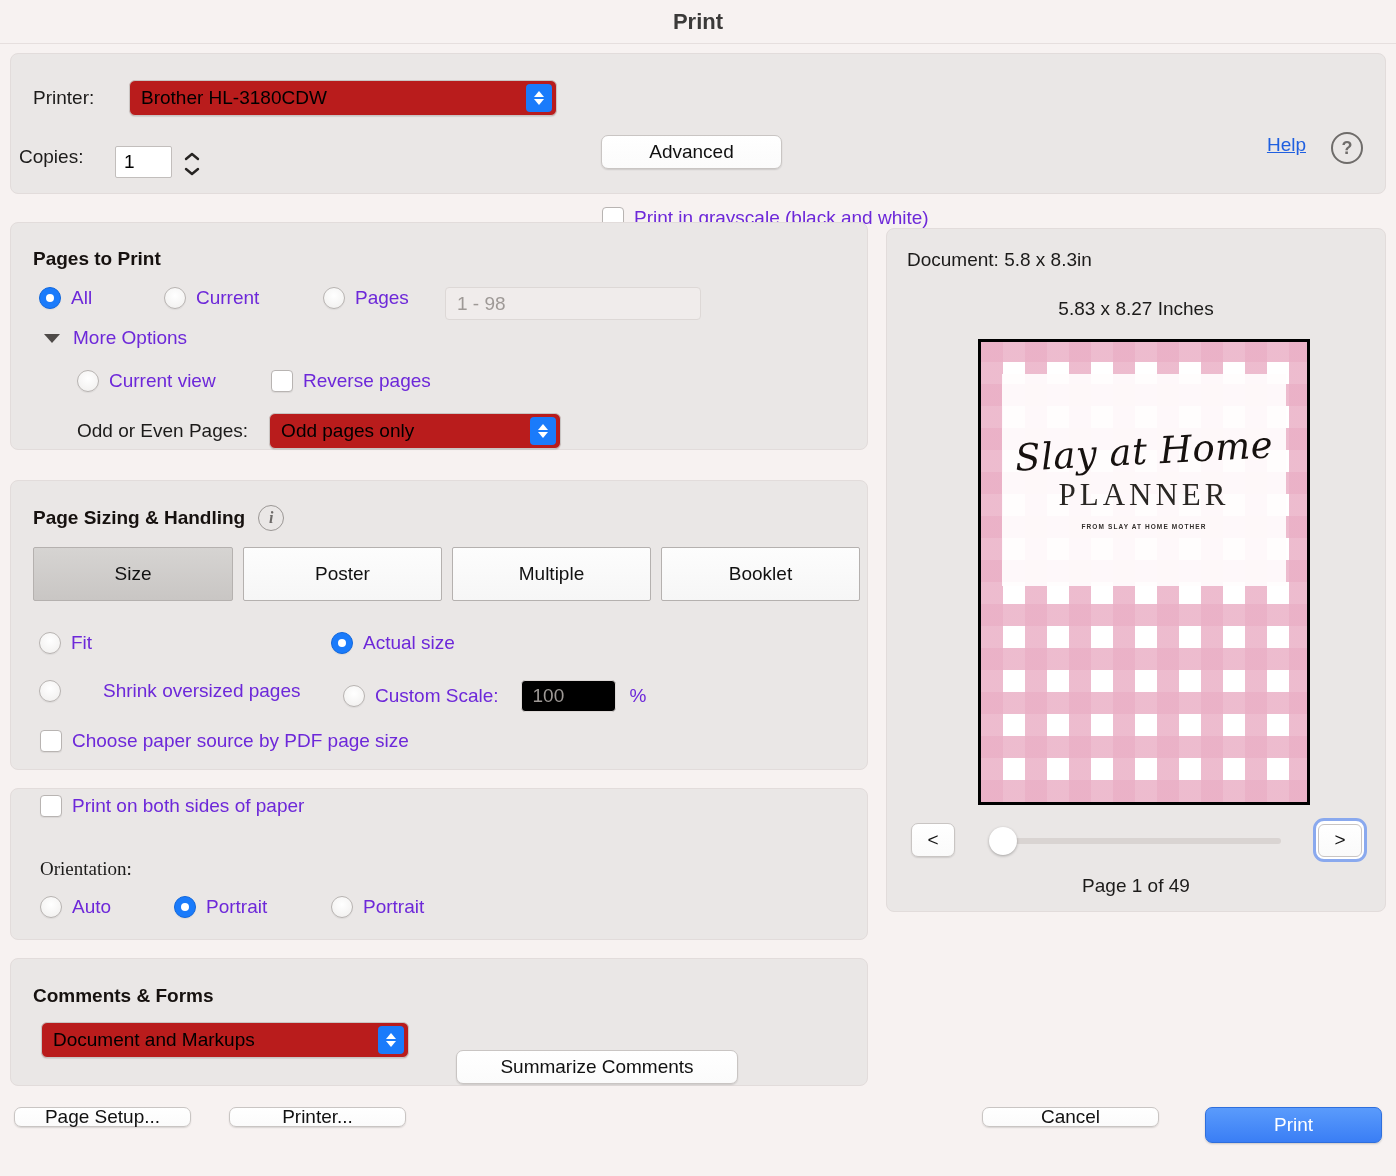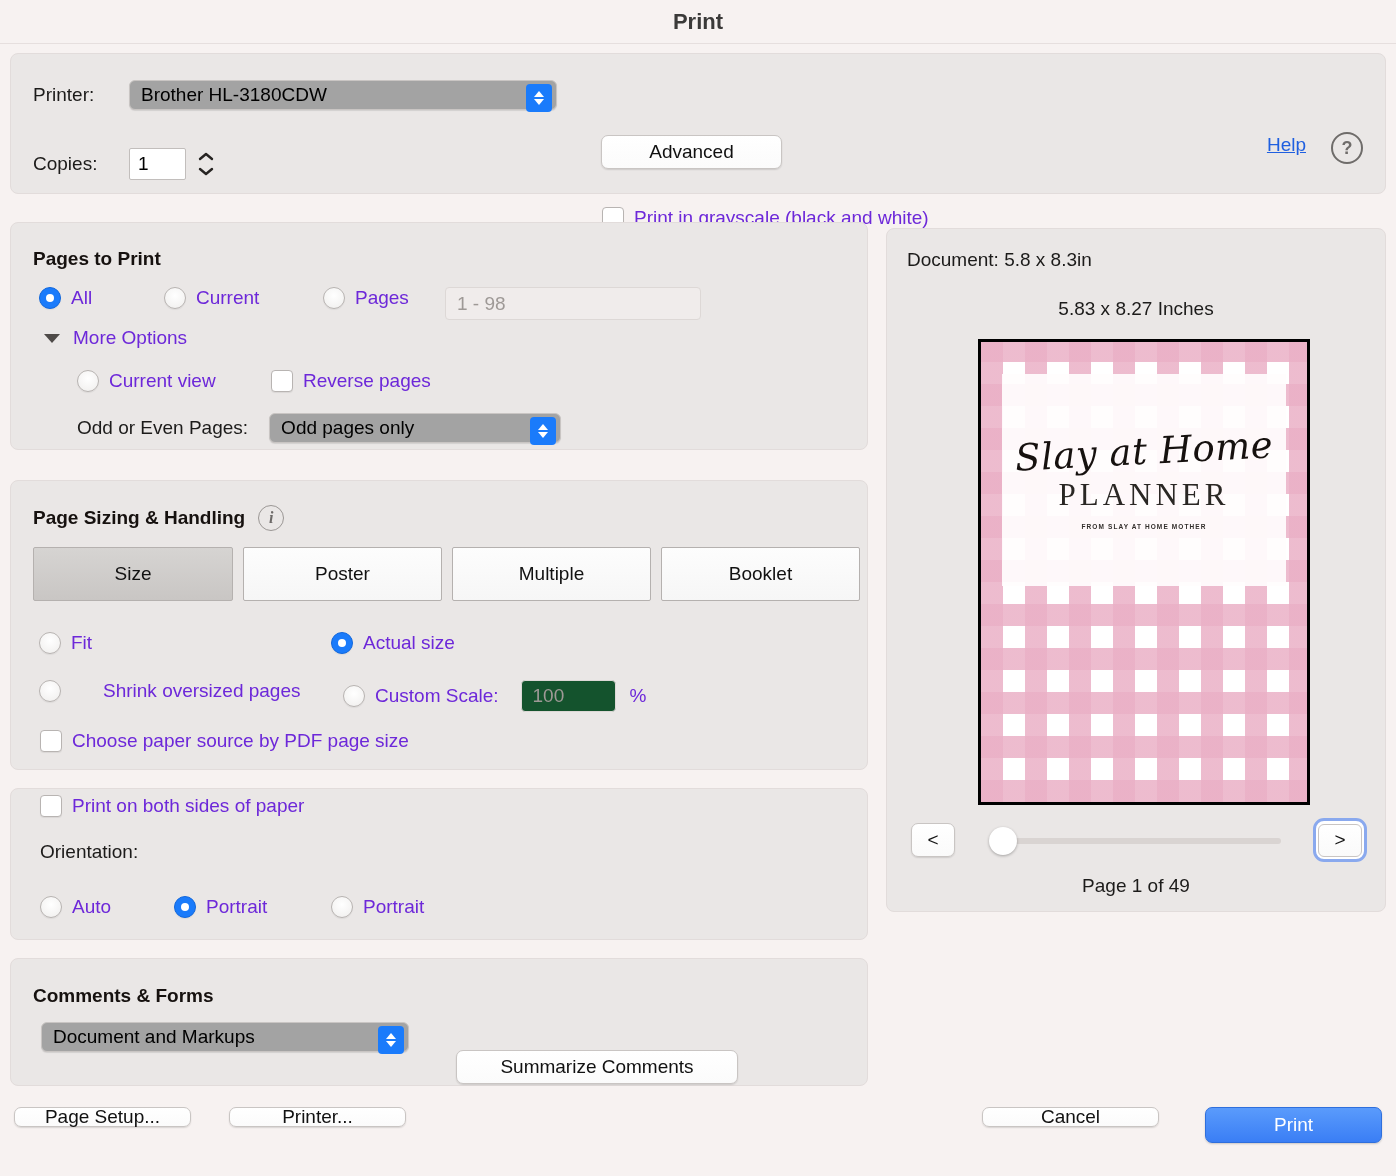--- a/index.html
+++ b/index.html
@@ -32,22 +32,22 @@
   
   .top-panel {
     position: absolute; left: 10px; top: 53px;
     width: 1376px; height: 141px;
   }
   .row-printer { position: absolute; left: 22px; top: 26px; display: flex; align-items: center; }
   .lbl { font-size: 19px; color: #1c1b1a; }
   .printer-label { width: 96px; }
   .popup {
     position: relative;
-    height: 30px;
-    background: #a3a3a3;
+    height: 36px;
+    background: #b91c1c;
     border: 1px solid #c9c5c3;
     border-radius: 6px;
     box-shadow: 0 1px 1px rgba(0,0,0,0.10);
     display: flex; align-items: center;
     padding: 0 40px 0 11px;
     font-size: 19px; color: #000;
     white-space: nowrap;
   }
   .popup .arrows {
     position: absolute; right: 4px; top: 3px;
@@ -65,21 +65,21 @@
     background: linear-gradient(#ffffff,#fbfbfb);
     border: 1px solid #c9c5c3;
     border-radius: 7px;
     box-shadow: 0 1px 1.5px rgba(0,0,0,0.13);
     font-size: 19px; color: #111;
     display: flex; align-items: center; justify-content: center;
     cursor: default;
   }
   .advanced-btn { position: absolute; left: 590px; top: 81px; width: 181px; height: 34px; }
 
-  .row-copies { position: absolute; left: 22px; top: 92px; display: flex; align-items: center; }
+  .row-copies { position: absolute; left: 8px; top: 92px; display: flex; align-items: flex-start; }
   .copies-input {
     width: 57px; height: 32px;
     background: #fff; border: 1px solid #c2bebc;
     font-size: 19px; color: #000;
     padding: 0 8px; border-radius: 2px;
     outline: none; font-family: inherit;
   }
   .stepper {
     margin-left: 9px; width: 22px; height: 36px;
     display: flex; flex-direction: column; align-items: center; justify-content: center; gap: 4px;
@@ -162,21 +162,21 @@
     border: 1px solid #b5b1af;
     background: linear-gradient(#fdfdfd,#f6f6f6);
     display: flex; align-items: center; justify-content: center;
     font-size: 19px; color: #111;
     margin-right: 10px;
     border-radius: 2px;
   }
   .seg.active { background: linear-gradient(#d6d4d2,#c9c6c4); }
   .scale-input {
     width: 95px; height: 32px;
-    background: #14532d; border: 1px solid #ddd8d6; border-radius: 4px;
+    background: #000000; border: 1px solid #ddd8d6; border-radius: 4px;
     font-size: 19px; color: #9e9996; padding: 0 11px;
     display: flex; align-items: center;
   }
 
   
   .duplex-panel { position: absolute; left: 10px; top: 788px; width: 858px; height: 152px; }
 
   
   .comments-panel { position: absolute; left: 10px; top: 958px; width: 858px; height: 128px; }
 
@@ -387,21 +387,21 @@
       <span class="cb"></span>
       <span class="ctl-label">Choose paper source by PDF page size</span>
     </div>
   </div>
 
   <div class="panel duplex-panel">
     <div style="position:absolute;left:29px;top:6px;display:flex;align-items:center;">
       <span class="cb"></span>
       <span class="ctl-label">Print on both sides of paper</span>
     </div>
-    <div class="lbl" style="position:absolute;left:29px;top:52px;">Orientation:</div>
+    <div class="lbl" style="position:absolute;left:29px;top:69px;font-family:Liberation Serif, serif;">Orientation:</div>
 
     <div style="position:absolute;left:29px;top:107px;display:flex;align-items:center;">
       <span class="radio"></span>
       <span class="ctl-label">Auto</span>
     </div>
     <div style="position:absolute;left:163px;top:107px;display:flex;align-items:center;">
       <span class="radio on"></span>
       <span class="ctl-label">Portrait</span>
     </div>
     <div style="position:absolute;left:320px;top:107px;display:flex;align-items:center;">

